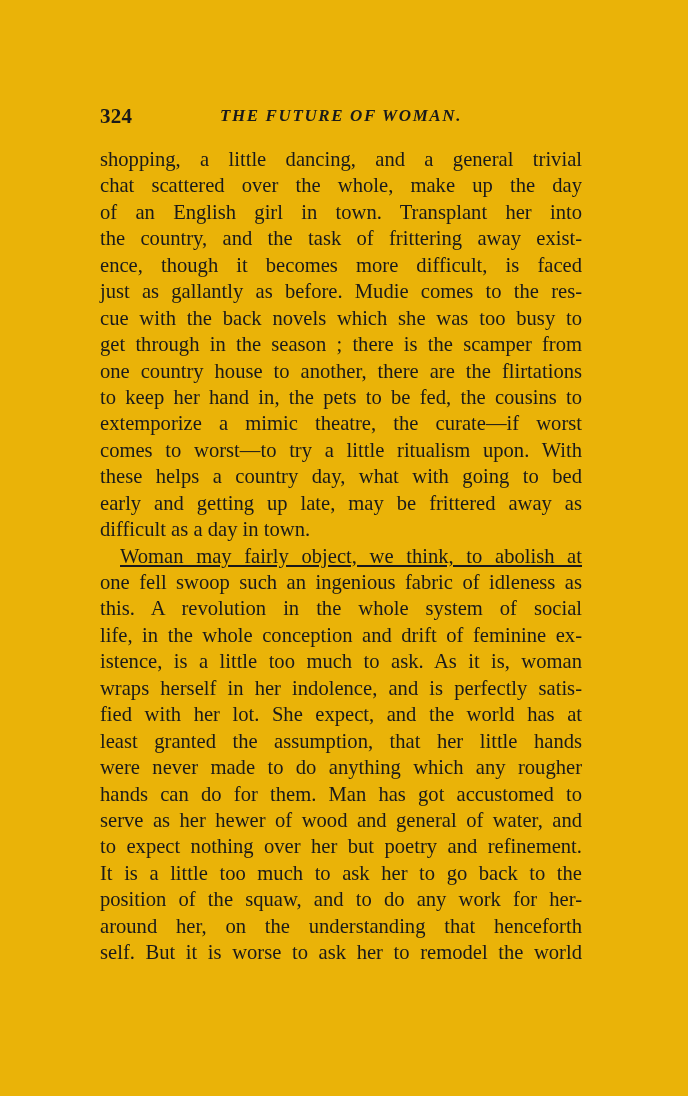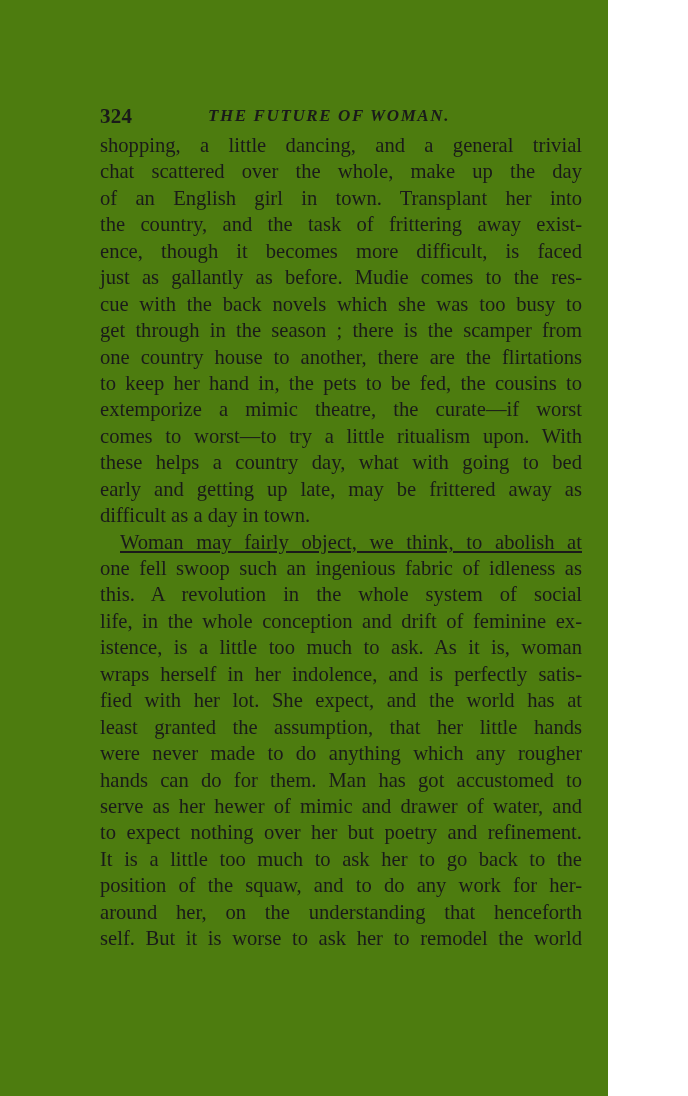--- a/index.html
+++ b/index.html
@@ -11,54 +11,54 @@
     width: 688px;
     height: 1096px;
     position: relative;
     overflow: hidden;
     color: #1a1a1a;
     font-family: "Liberation Serif", "DejaVu Serif", serif;
   }
   .page {
     position: absolute;
     left: 0; top: 0;
-    width: 608px; height: 1096px;
-    background: #4d7c0f;
+    width: 688px; height: 1096px;
+    background: #eab308;
   }
   .running-head {
     position: absolute;
     left: 100px;
     top: 103px;
     width: 482px;
     height: 26px;
   }
   .page-number {
     position: absolute;
     left: 0;
     top: 0;
     font-size: 21px;
     font-weight: bold;
     letter-spacing: 0.3px;
     line-height: 26px;
   }
   .running-title {
     position: absolute;
-    left: 108px;
+    left: 120px;
     top: 0;
     font-size: 17px;
     font-style: italic;
     font-weight: bold;
     letter-spacing: 1.6px;
     line-height: 26px;
     text-transform: uppercase;
   }
   .body-text {
     position: absolute;
     left: 100px;
-    top: 132px;
+    top: 146px;
     width: 482px;
     font-size: 20.6px;
     line-height: 26.45px;
   }
   .line {
     display: block;
     white-space: nowrap;
     text-align: justify;
     text-align-last: justify;
     height: 26.45px;
@@ -105,21 +105,21 @@
       <span class="line indent">Woman may fairly object, we think, to abolish at</span>
       <span class="line">one fell swoop such an ingenious fabric of idleness as</span>
       <span class="line">this. A revolution in the whole system of social</span>
       <span class="line">life, in the whole conception and drift of feminine ex-</span>
       <span class="line">istence, is a little too much to ask. As it is, woman</span>
       <span class="line">wraps herself in her indolence, and is perfectly satis-</span>
       <span class="line">fied with her lot. She expect, and the world has at</span>
       <span class="line">least granted the assumption, that her little hands</span>
       <span class="line">were never made to do anything which any rougher</span>
       <span class="line">hands can do for them. Man has got accustomed to</span>
-      <span class="line">serve as her hewer of mimic and drawer of water, and</span>
+      <span class="line">serve as her hewer of wood and general of water, and</span>
       <span class="line">to expect nothing over her but poetry and refinement.</span>
       <span class="line">It is a little too much to ask her to go back to the</span>
       <span class="line">position of the squaw, and to do any work for her-</span>
       <span class="line">around her, on the understanding that henceforth</span>
       <span class="line">self. But it is worse to ask her to remodel the world</span>
     </div>
   </div>
 
 </div>
 

